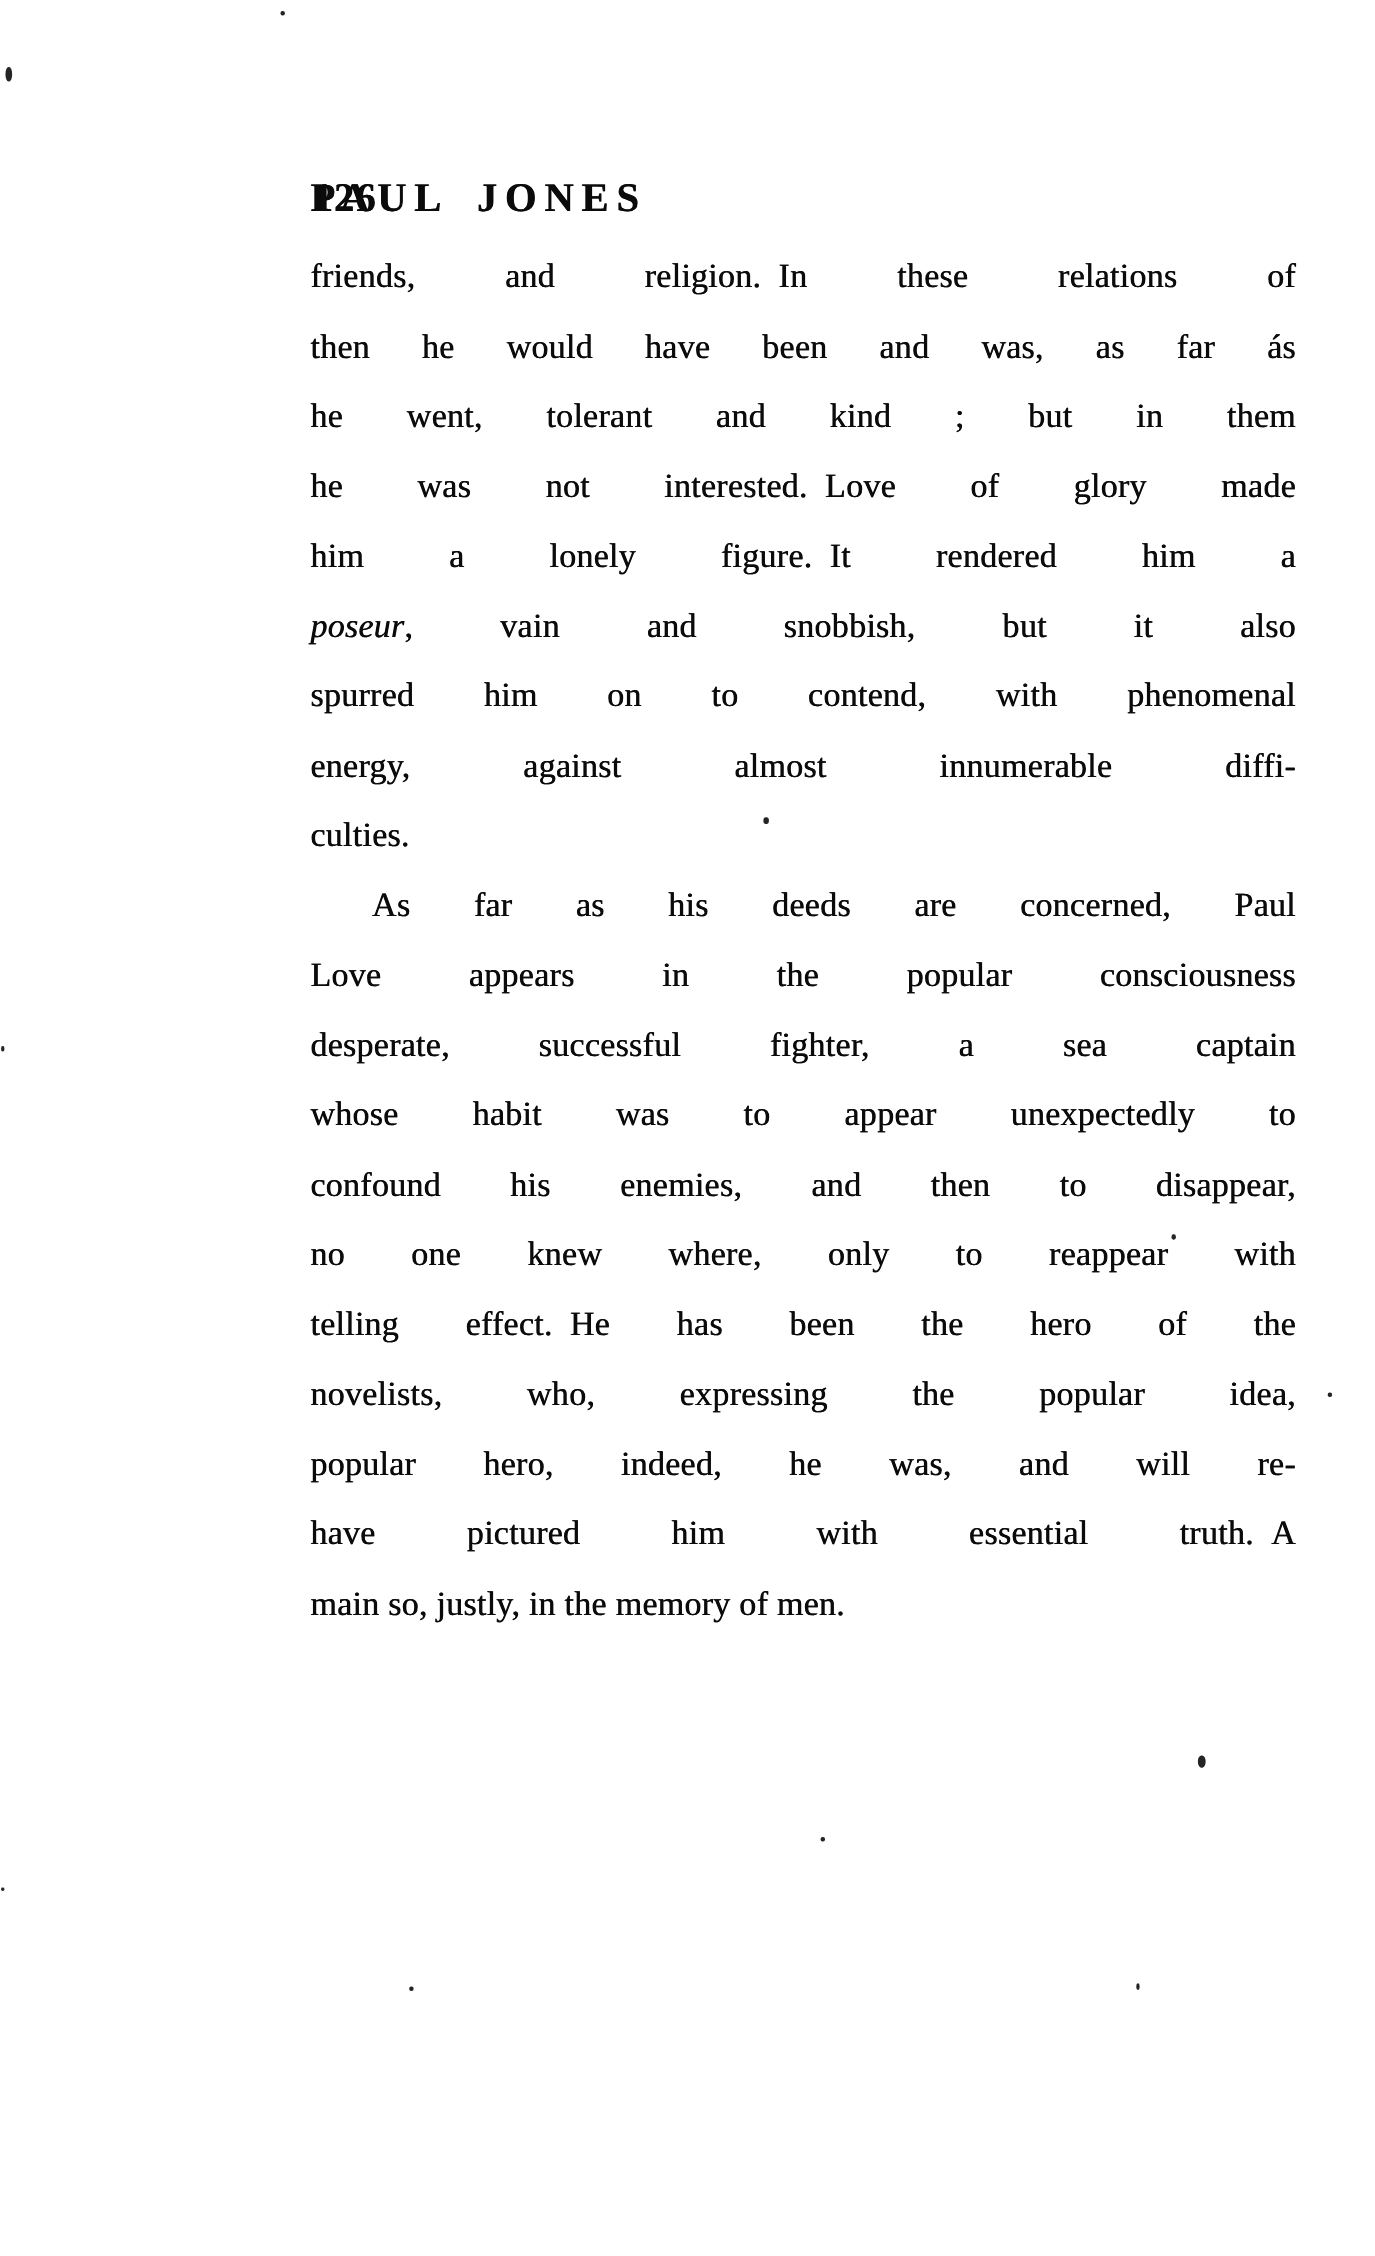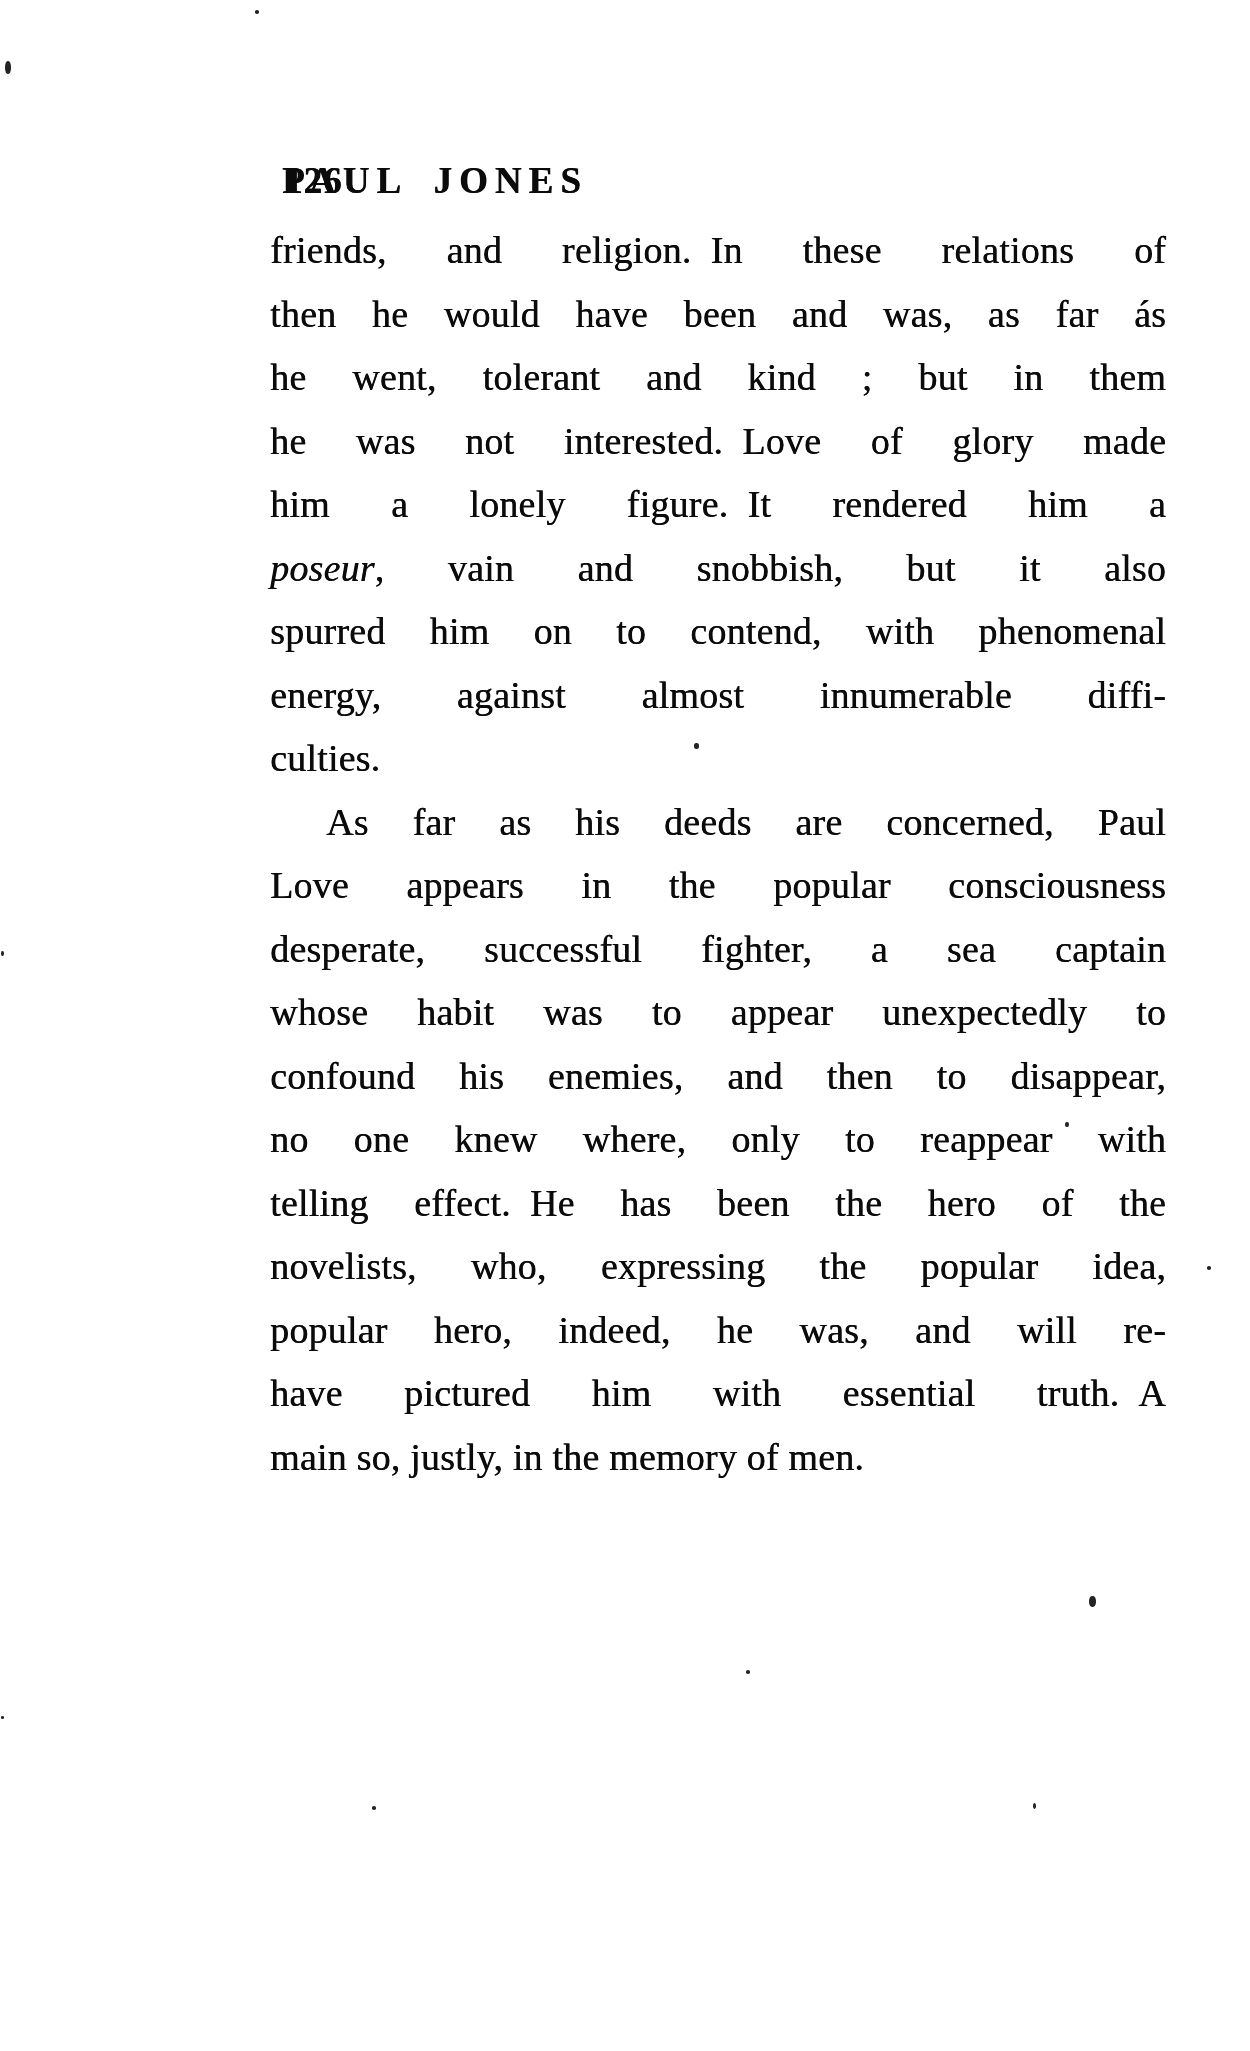--- a/index.html
+++ b/index.html
@@ -35,24 +35,24 @@
   .head-title {
     display: block;
     text-align: left;
     font-weight: 700;
     letter-spacing: 0.19em;
     word-spacing: 0.30em;
   }
 
   .body-text {
     position: absolute;
-    left: 270px;
+    left: 282px;
     top: 219px;
     width: 896px;
-    font-size: 38px;
+    font-size: 31px;
     line-height: 63.5px;
     letter-spacing: 0.2px;
   }
   .line {
     text-align: justify;
     text-align-last: justify;
     white-space: pre-wrap;
   }
   .line.flush { text-align-last: left; }
   .line.indent { text-indent: 56px; }

